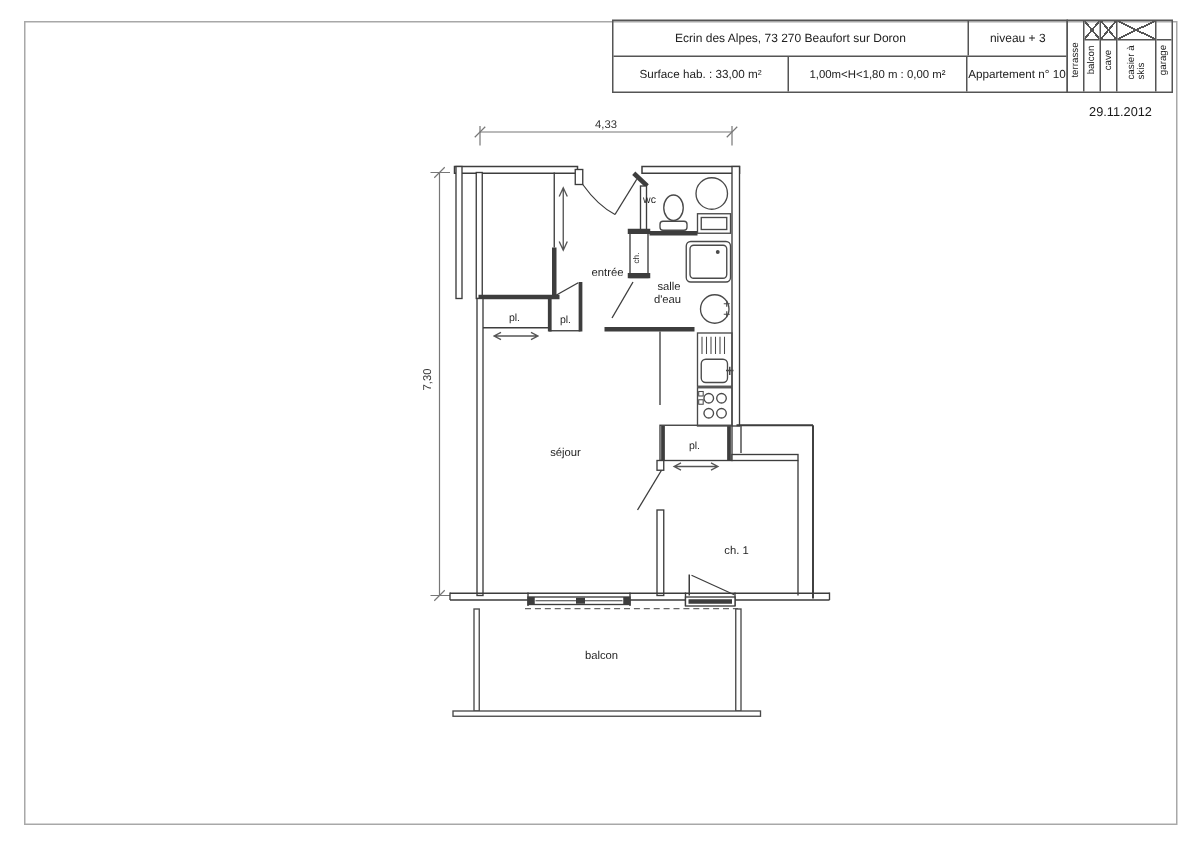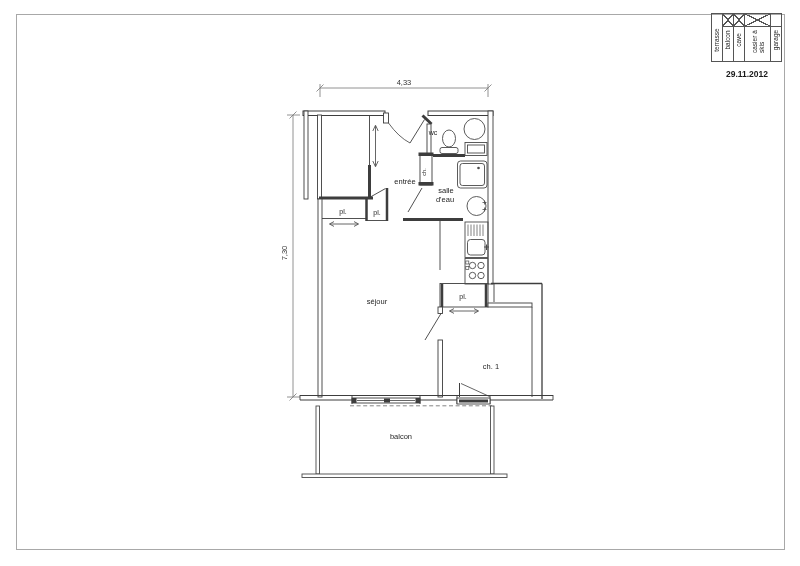--- a/index.html
+++ b/index.html
@@ -32,21 +32,21 @@
   .am-col.w-casier{width:26px;}
   .am-col.w-garage{flex:1;}
   .am-box{height:13px;border-bottom:1px solid #555;box-sizing:border-box;}
   .am-box.checked{background-image:
       linear-gradient(to top right,transparent calc(50% - 0.6px),#555 calc(50% - 0.6px),#555 calc(50% + 0.6px),transparent calc(50% + 0.6px)),
       linear-gradient(to bottom right,transparent calc(50% - 0.6px),#555 calc(50% - 0.6px),#555 calc(50% + 0.6px),transparent calc(50% + 0.6px));}
   .am-label{position:absolute;left:50%;top:55%;transform:translate(-50%,-50%) rotate(-90deg);
       font-size:6.5px;color:#222;white-space:nowrap;line-height:1.1;}
   .am-label.two-line{white-space:normal;width:26px;text-align:left;}
   #date{position:absolute;left:712px;top:69px;width:70px;text-align:center;
-      font-size:8.5px;font-weight:700;color:#1a1a1a;}
+      font-size:8.5px;font-weight:400;color:#1a1a1a;}
   
   #plan-svg{position:absolute;left:0;top:0;}
   text{font-family:"Liberation Sans", sans-serif;}
 </style>
 </head>
 <body>
 
 <div id="page">
   <div id="page-frame"></div>
 
@@ -160,20 +160,31 @@
       <text x="377" y="304" font-size="7.5">séjour</text>
       <text x="491" y="369" font-size="7.5">ch. 1</text>
       <text x="401" y="439" font-size="7.5">balcon</text>
       <text x="343" y="214" font-size="7">pl.</text>
       <text x="377" y="215" font-size="7">pl.</text>
       <text x="463" y="299" font-size="7">pl.</text>
       <text x="426" y="172" font-size="5.5" transform="rotate(-90 426 172)">ch.</text>
     </g>
   </svg>
 
+  <div id="title-block">
+    <div class="tb-row r1">
+      <div class="tb-cell c-project">Ecrin des Alpes, 73 270 Beaufort sur Doron</div>
+      <div class="tb-cell c-level">niveau + 3</div>
+    </div>
+    <div class="tb-row r2">
+      <div class="tb-cell c-surface">Surface hab. :  33,00 m²</div>
+      <div class="tb-cell c-height">1,00m&lt;H&lt;1,80 m : 0,00 m²</div>
+      <div class="tb-cell c-apt">Appartement n° 10</div>
+    </div>
+  </div>
 
   <div id="amenities">
     <div class="am-col w-terrasse">
       <span class="am-label">terrasse</span>
     </div>
     <div class="am-col w-balcon">
       <div class="am-box checked"></div>
       <span class="am-label">balcon</span>
     </div>
     <div class="am-col w-cave">

